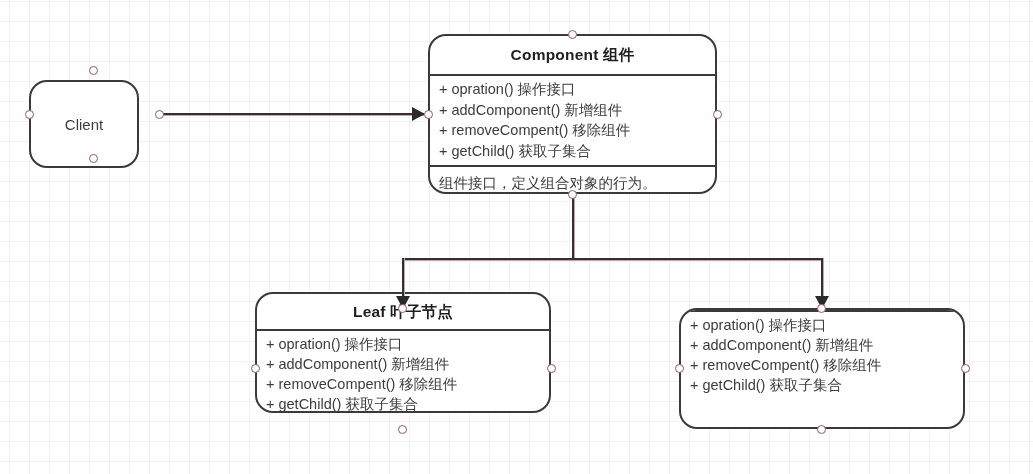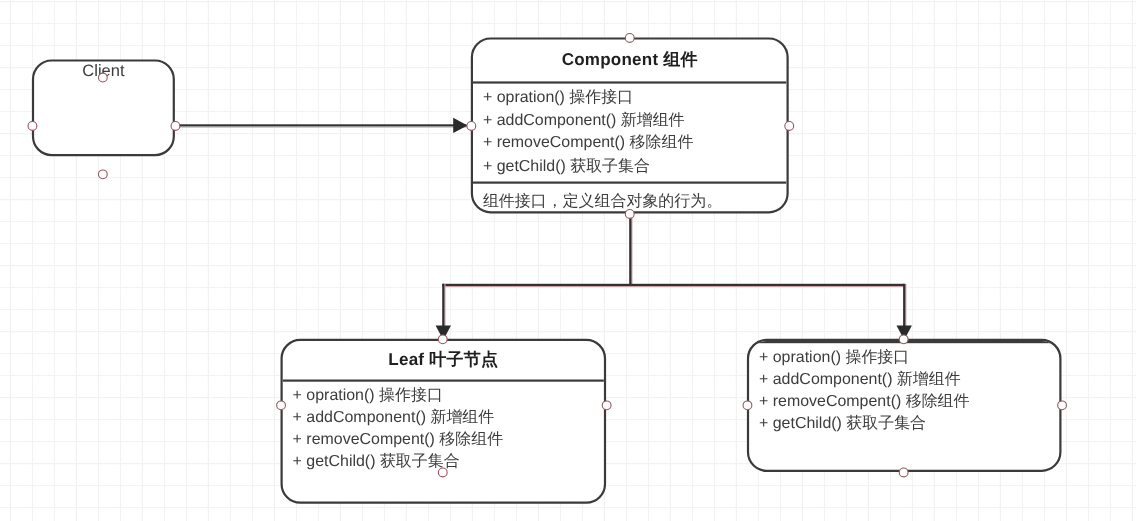--- a/index.html
+++ b/index.html
@@ -47,25 +47,25 @@
     padding: 3px 0 4px 9px;
   }
   .uml-row {
     color: #3c3c3c;
     white-space: nowrap;
   }
 
   
   #client-box {
     left: 29px;
-    top: 54px;
-    width: 130px;
+    top: 80px;
+    width: 110px;
     height: 88px;
     display: flex;
-    align-items: flex-start;
+    align-items: center;
     justify-content: center;
   }
   #client-label {
     font-size: 15px;
     color: #3c3c3c;
   }
 
   
   #component-box {
     left: 428px;
@@ -86,23 +86,23 @@
     padding: 4px 0 4px 9px;
     font-size: 14.5px;
     line-height: 24px;
     color: #3c3c3c;
     white-space: nowrap;
   }
 
   
   #leaf-box {
     left: 255px;
-    top: 308px;
+    top: 292px;
     width: 296px;
-    height: 150px;
+    height: 121px;
   }
   #composite-box {
     left: 679px;
     top: 308px;
     width: 286px;
     height: 121px;
   }
   #leaf-box .uml-title,
   #composite-box .uml-title {
     font-size: 15.5px;

